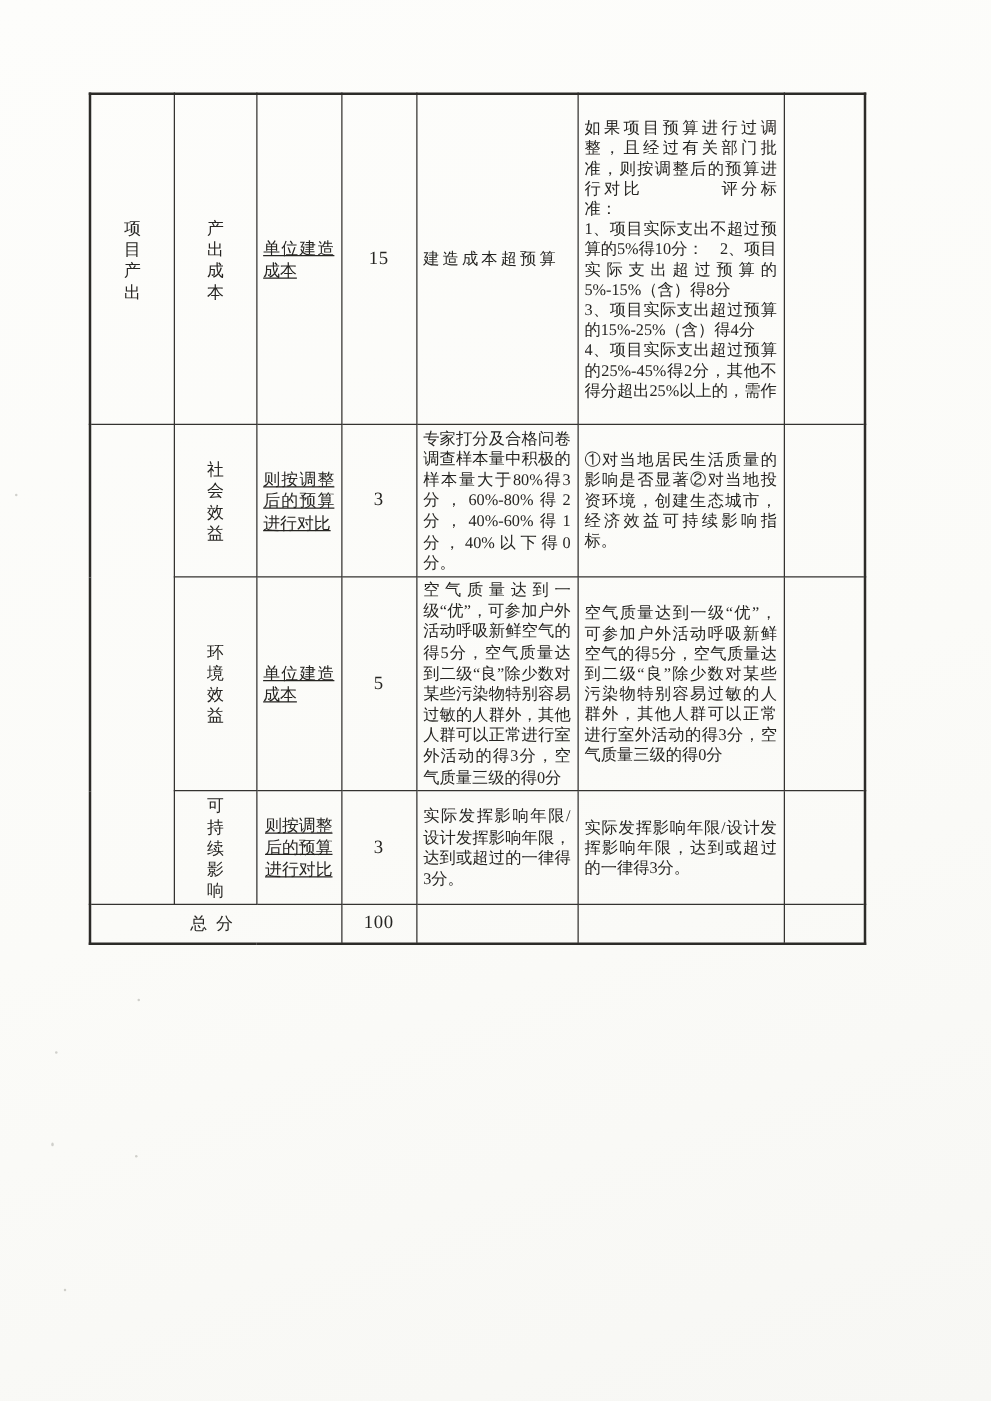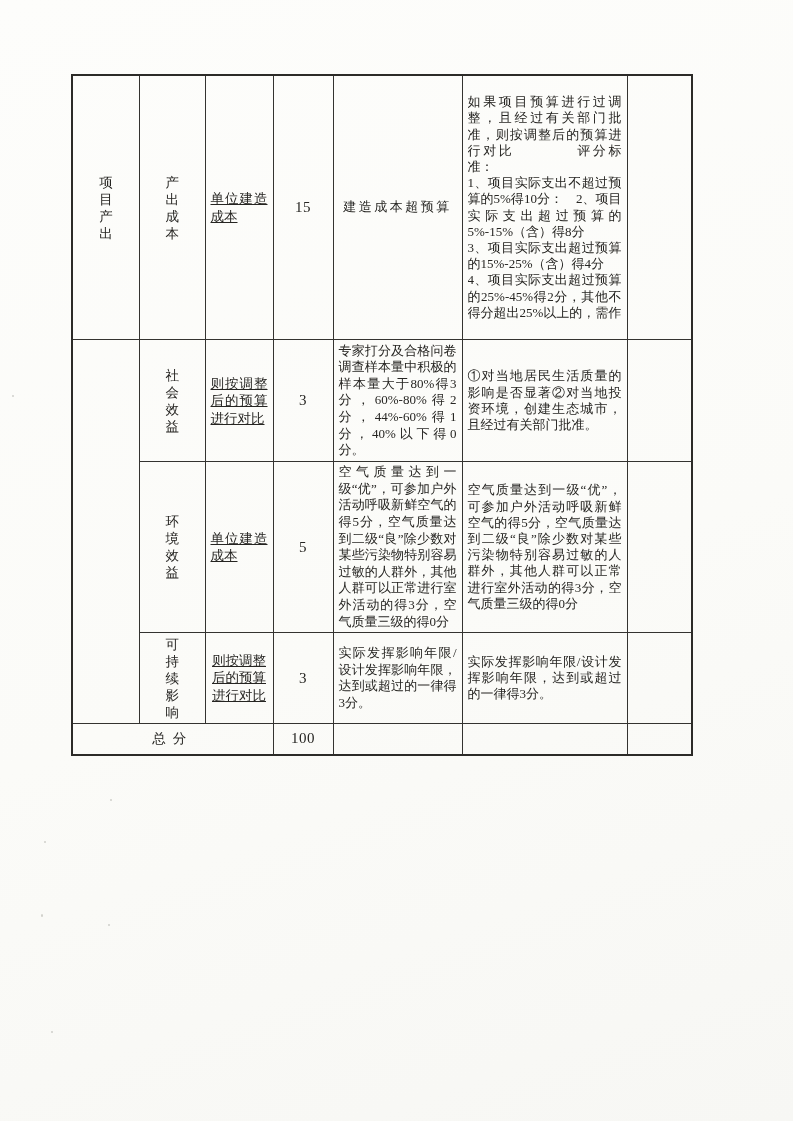--- a/index.html
+++ b/index.html
@@ -54,21 +54,21 @@
     font-size:15px;
     letter-spacing:0.5px;
   }
   td.desc{
     font-size:13px;
     line-height:16.6px;
     text-align:justify;
     padding:2px 5px;
   }
   td.desc.spread{
-    text-align:center;
+    text-align:left;
     letter-spacing:2.5px;
     white-space:nowrap;
   }
   td.crit{
     font-size:13px;
     line-height:16.2px;
     text-align:justify;
     white-space:pre-line;
     padding:2px 6px 2px 7px;
   }
@@ -125,22 +125,22 @@
       </tr>
 
       <tr class="r2">
         <td class="blank" rowspan="3"></td>
         <td class="v">社
 会
 效
 益</td>
         <td class="ind">则按调整后的预算进行对比</td>
         <td class="score">3</td>
-        <td class="desc">专家打分及合格问卷调查样本量中积极的样本量大于80%得3分，60%-80%得2分，44%-60%得1分，40%以下得0分。</td>
-        <td class="crit">①对当地居民生活质量的影响是否显著②对当地投资环境，创建生态城市，且经过有关部门批准。</td>
+        <td class="desc">专家打分及合格问卷调查样本量中积极的样本量大于80%得3分，60%-80%得2分，40%-60%得1分，40%以下得0分。</td>
+        <td class="crit">①对当地居民生活质量的影响是否显著②对当地投资环境，创建生态城市，经济效益可持续影响指标。</td>
         <td class="blank"></td>
       </tr>
 
       <tr class="r3">
         <td class="v">环
 境
 效
 益</td>
         <td class="ind">单位建造成本</td>
         <td class="score">5</td>

